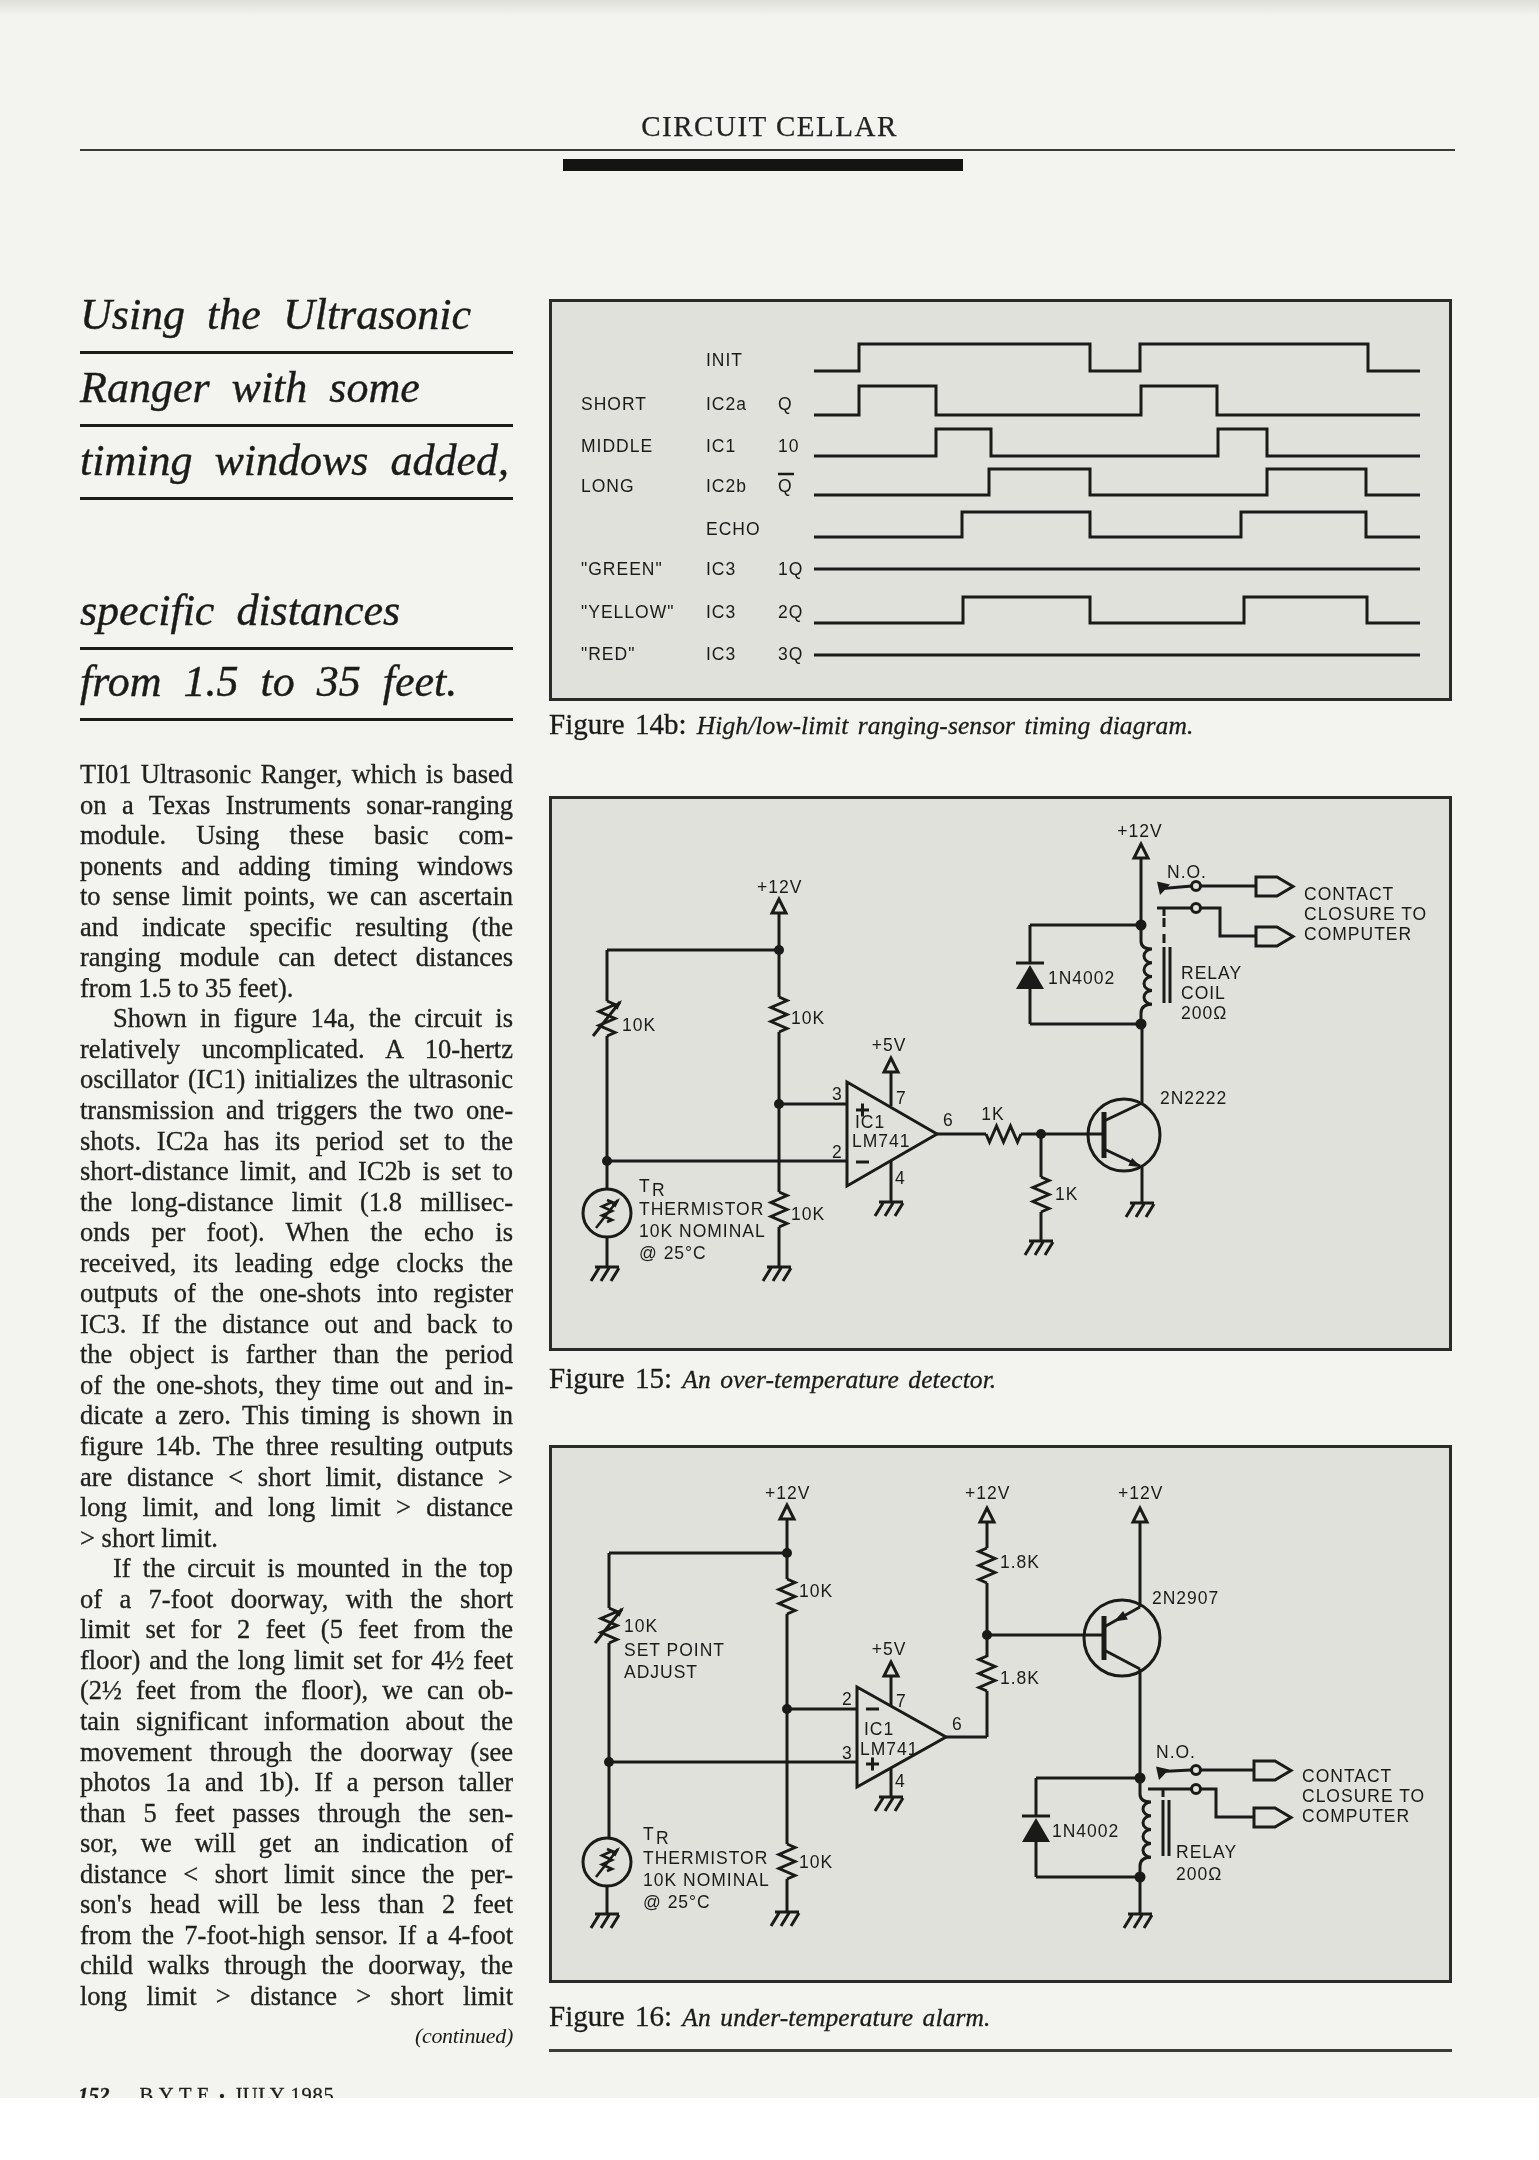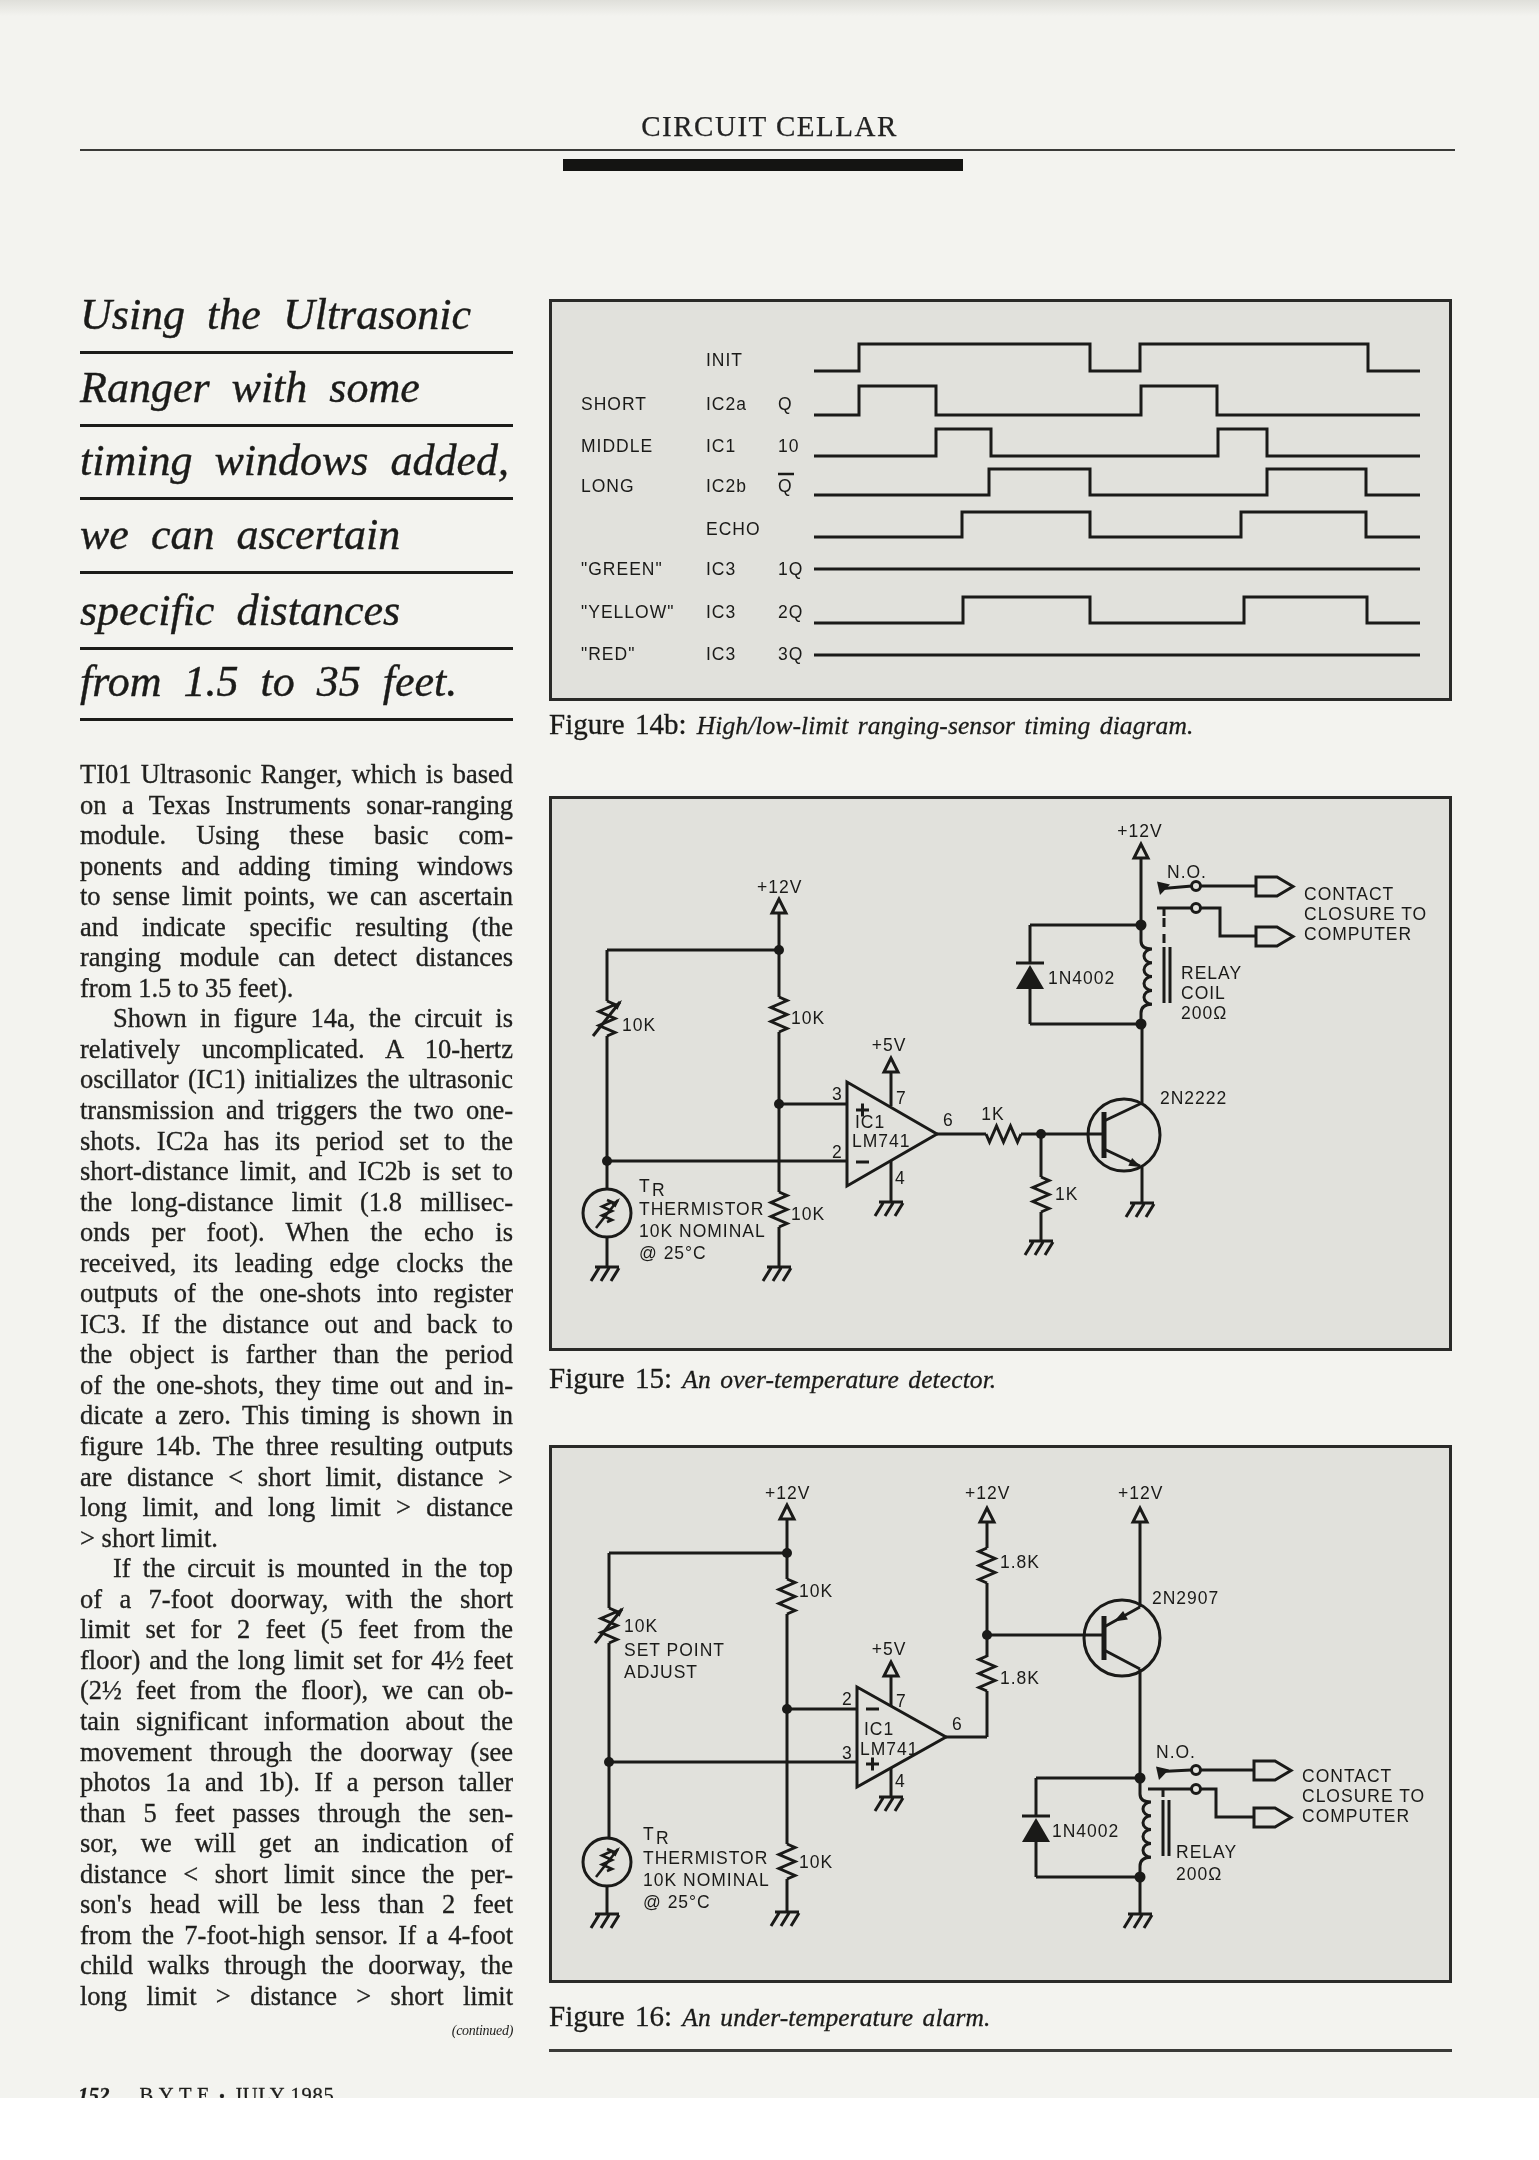--- a/index.html
+++ b/index.html
@@ -8,42 +8,41 @@
 #hdr{position:absolute;left:0;top:110px;width:1539px;text-align:center;font-size:29px;letter-spacing:1.5px;color:#222;-webkit-text-stroke:0.25px #222;}
 #hdr-rule{position:absolute;left:80px;top:149px;width:1375px;height:2px;background:#3a3a38;}
 #hdr-bar{position:absolute;left:563px;top:159px;width:400px;height:12px;background:#141412;}
 
 .pq{position:absolute;left:80px;width:433px;font-style:italic;font-size:44px;color:#1b1b19;-webkit-text-stroke:0.4px #1b1b19;border-bottom:3px solid #1b1b19;white-space:nowrap;word-spacing:11px;}
 
 #col{position:absolute;left:80px;top:759px;width:433px;font-size:26.5px;color:#21211f;-webkit-text-stroke:0.3px #21211f;}
 #col .ln{height:30.55px;line-height:30.55px;text-align:justify;text-align-last:justify;}
 #col .pl{text-align-last:left;}
 #col .in{text-indent:33px;}
-#cont{position:absolute;left:80px;top:2023px;width:433px;text-align:right;font-style:italic;font-size:14px;letter-spacing:-0.3px;}
+#cont{position:absolute;left:80px;top:2023px;width:433px;text-align:right;font-style:italic;font-size:22px;letter-spacing:-0.3px;}
 #footer{position:absolute;left:78px;top:2083px;width:700px;font-size:20.5px;-webkit-text-stroke:0.3px #21211f;}
 #footer b{font-style:italic;}
 .cap{position:absolute;left:549px;font-size:29px;color:#1b1b19;-webkit-text-stroke:0.3px #1b1b19;word-spacing:3px;}
 .cap i{font-size:25.5px;letter-spacing:0.1px;margin-top:16px;}
 svg{position:absolute;}
 svg text{font-family:"Liberation Sans",sans-serif;font-size:17.5px;letter-spacing:1px;fill:#1a1a18;}
 .w{stroke:#1a1a18;stroke-width:3;fill:none;}
 .fgbox{fill:#e1e1dc;stroke:#2a2a28;stroke-width:3;}
 </style>
 </head>
 <body>
 <div id="page">
 <div id="topstrip"></div>
 <div id="hdr">CIRCUIT CELLAR</div>
 <div id="hdr-rule"></div>
 <div id="hdr-bar"></div>
 
 <div class="pq" style="top:281px;height:70px;line-height:68px;">Using the Ultrasonic</div>
 <div class="pq" style="top:354px;height:70px;line-height:68px;">Ranger with some</div>
 <div class="pq" style="top:427px;height:70px;line-height:68px;">timing windows added,</div>
-<div class="pq" style="top:501px;height:70px;line-height:68px;">we can ascertain</div>
 <div class="pq" style="top:577px;height:70px;line-height:68px;">specific distances</div>
 <div class="pq" style="top:648px;height:70px;line-height:68px;">from 1.5 to 35 feet.</div>
 
 <div id="col">
 <div class="ln">TI01 Ultrasonic Ranger, which is based</div>
 <div class="ln">on a Texas Instruments sonar-ranging</div>
 <div class="ln">module. Using these basic com-</div>
 <div class="ln">ponents and adding timing windows</div>
 <div class="ln">to sense limit points, we can ascertain</div>
 <div class="ln">and indicate specific resulting (the</div>

